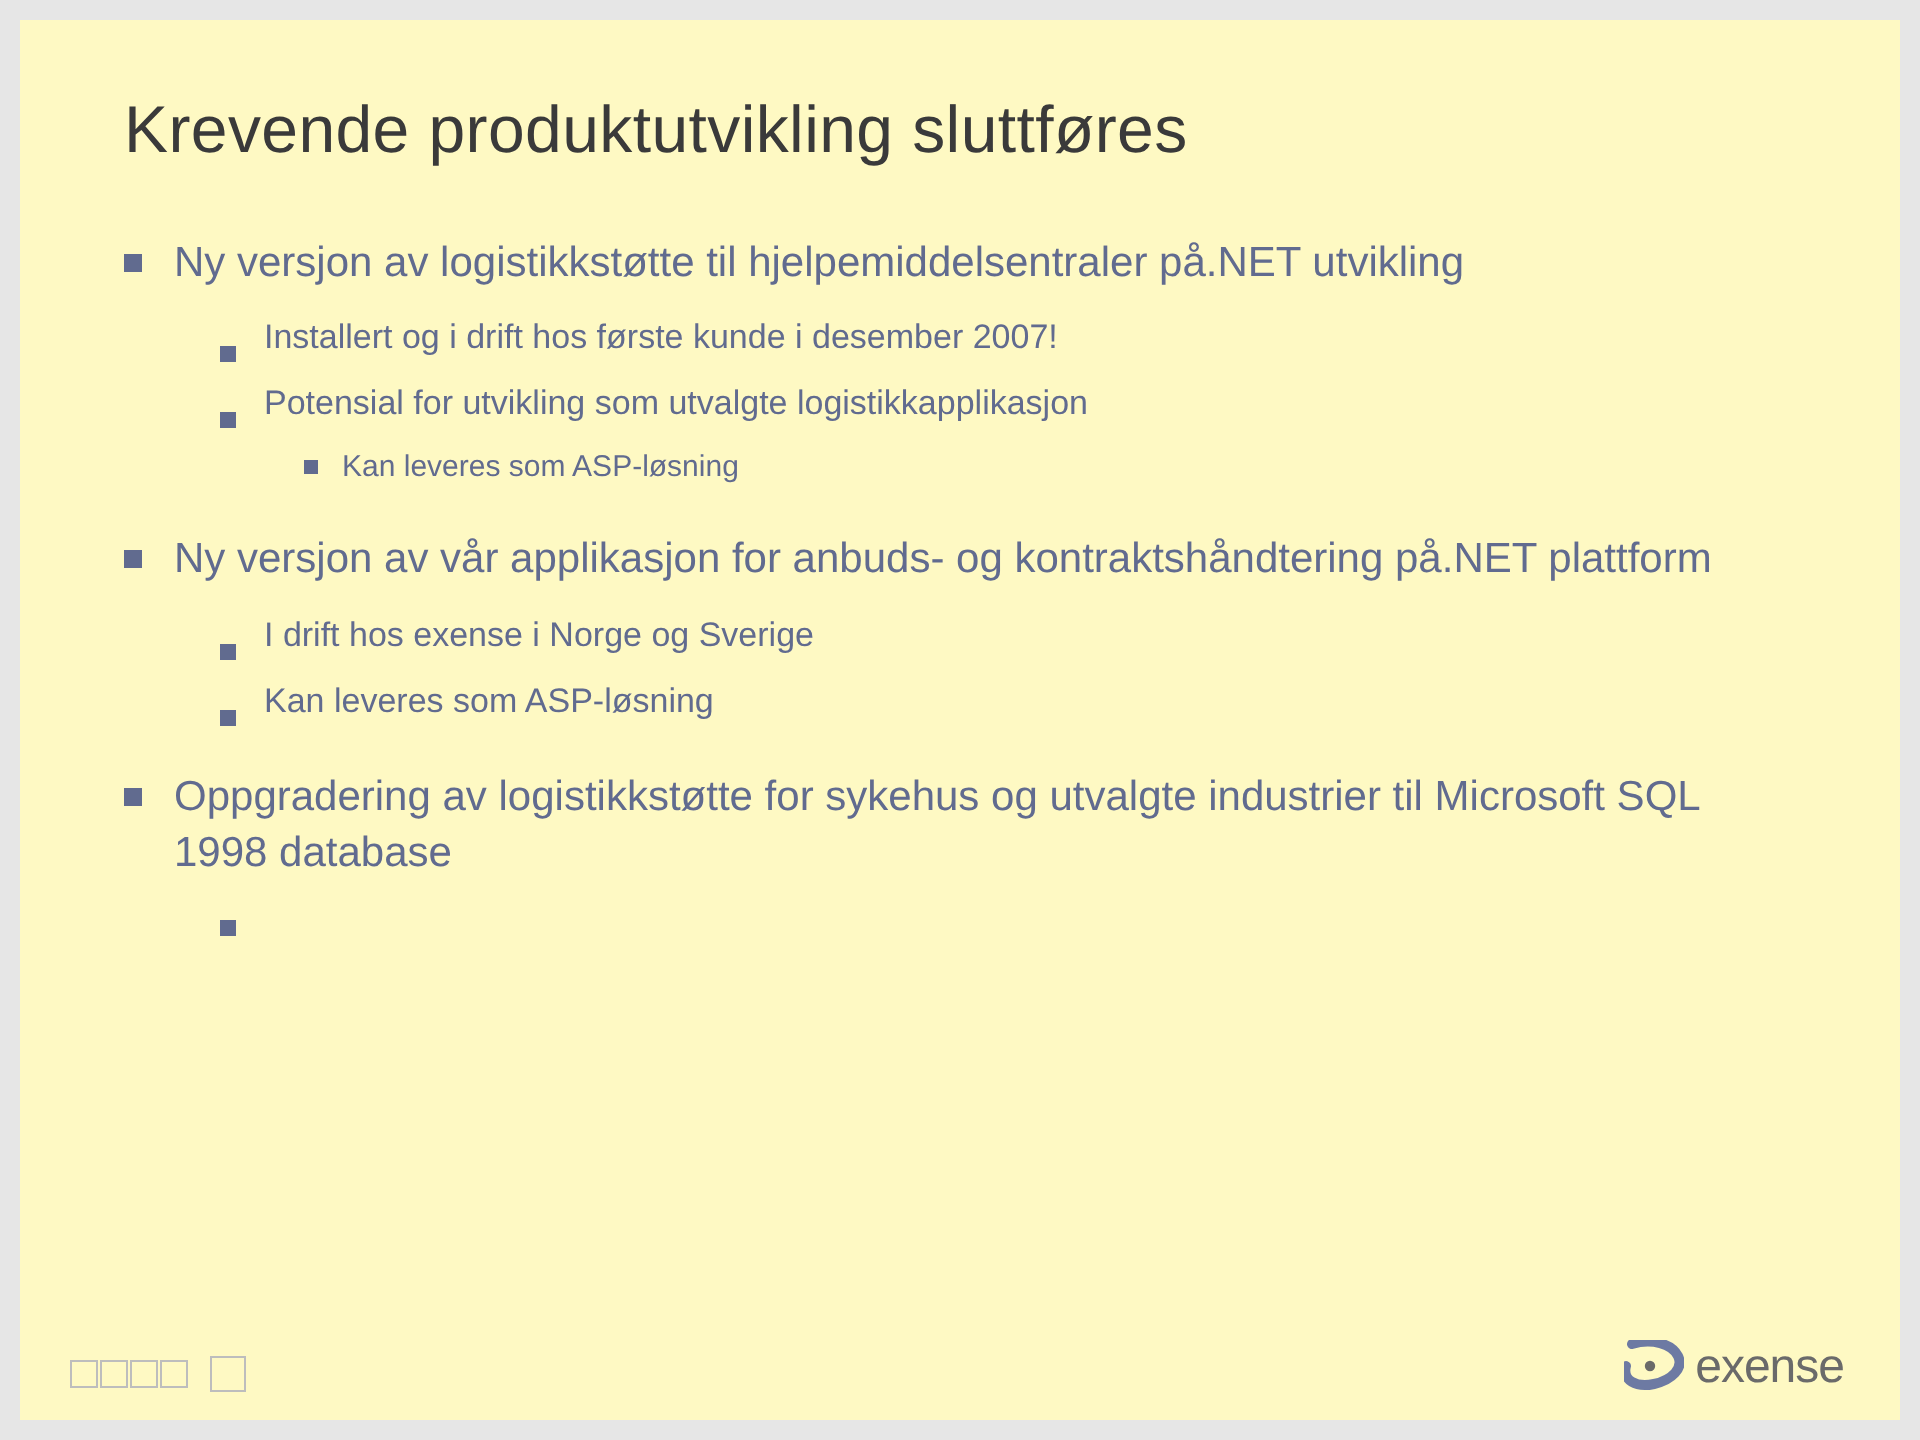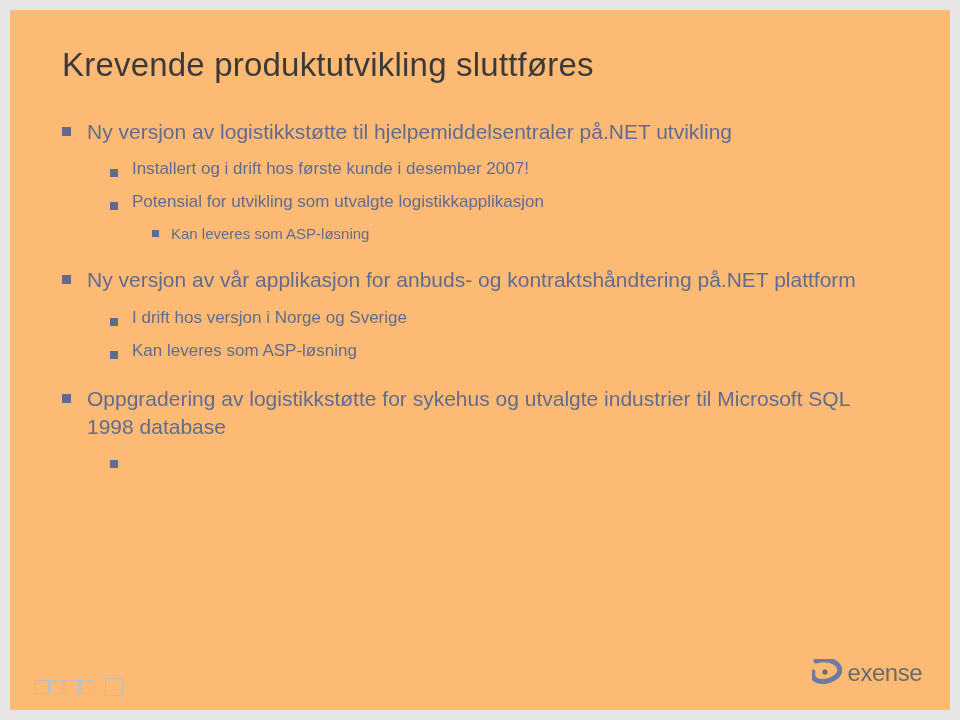--- a/index.html
+++ b/index.html
@@ -6,21 +6,21 @@
   html, body { width: 960px; height: 720px; }
   body {
     background: #e6e6e6;
     font-family: Verdana, Geneva, sans-serif;
     position: relative;
     overflow: hidden;
   }
   .slide {
     position: absolute;
     top: 10px; left: 10px; right: 10px; bottom: 10px;
-    background: #fdba74;
+    background: #fef9c3;
     padding: 36px 52px 80px 52px;
   }
   .title {
     font-size: 33px;
     color: #3a3a3a;
     font-weight: 400;
     margin-bottom: 34px;
     letter-spacing: 0.2px;
   }
   ul { list-style: none; }
@@ -33,21 +33,21 @@
     margin-top: 9px;
     margin-right: 16px;
   }
   .lvl1 .txt1 {
     font-size: 21px;
     color: #616b8f;
     line-height: 1.35;
   }
   .lvl2 { margin-top: 12px; margin-left: 48px; }
   .lvl2 > li { margin-bottom: 10px; }
-  .lvl2 > li > .row { display: flex; align-items: center; }
+  .lvl2 > li > .row { display: flex; align-items: flex-end; }
   .lvl2 .bullet2 {
     width: 8px; height: 8px;
     background: #616b8f;
     flex: 0 0 8px;
     margin-top: 7px;
     margin-right: 14px;
   }
   .lvl2 .txt2 {
     font-size: 17px;
     color: #616b8f;
@@ -89,21 +89,21 @@
   .boxes .gap { width: 10px; }
   .boxes .big {
     width: 18px; height: 18px;
     border: 1.5px solid #bdbdbd;
     margin-top: -2px;
   }
 
   .logo {
     position: absolute;
     right: 28px;
-    bottom: 23px;
+    bottom: 12px;
     display: flex;
     align-items: center;
     gap: 6px;
   }
   .logo-mark {
     position: relative;
     width: 30px; height: 28px;
   }
   .logo-mark svg { display: block; }
   .logo-text {
@@ -152,21 +152,21 @@
 
     <li>
       <div class="row">
         <span class="bullet1"></span>
         <span class="txt1">Ny versjon av vår applikasjon for anbuds- og kontraktshåndtering på.NET plattform</span>
       </div>
       <ul class="lvl2">
         <li>
           <div class="row">
             <span class="bullet2"></span>
-            <span class="txt2">I drift hos versjon i Norge og Sverige</span>
+            <span class="txt2">I drift hos exense i Norge og Sverige</span>
           </div>
         </li>
         <li>
           <div class="row">
             <span class="bullet2"></span>
             <span class="txt2">Kan leveres som ASP-løsning</span>
           </div>
         </li>
       </ul>
     </li>

